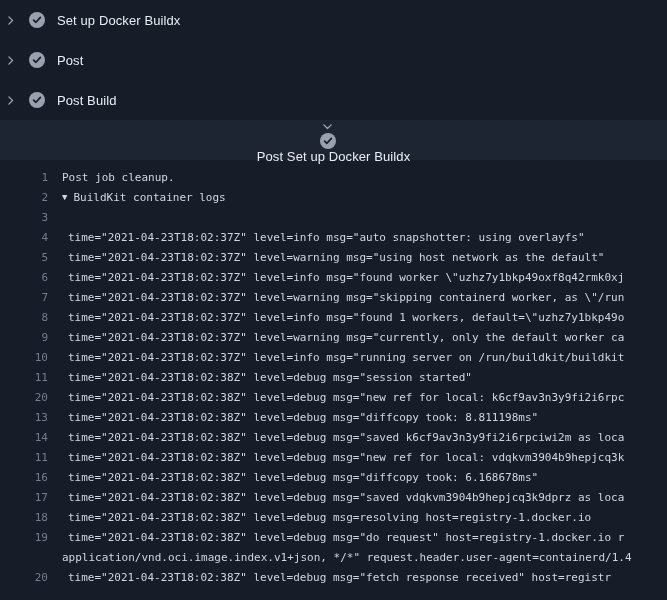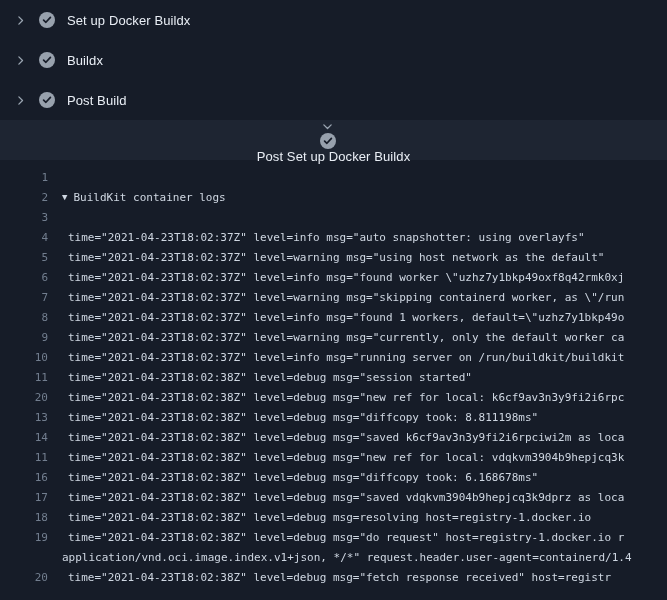--- a/index.html
+++ b/index.html
@@ -13,21 +13,21 @@
     --icon-gray:#98a1ad;
   }
   html,body{margin:0;padding:0;}
   body{
     width:667px;height:600px;overflow:hidden;
     background:var(--page-bg);
     font-family:"Liberation Sans",sans-serif;
   }
   .section-header{
     height:40px;display:flex;align-items:center;
-    padding:0 14px;color:var(--section-label);cursor:pointer;
+    padding:0 4px;color:var(--section-label);cursor:pointer;
   }
   .section-header.expanded{background:var(--active-header-bg);flex-direction:column;}
   .chev{color:var(--chevron);margin-right:12px;flex:none;display:block;}
   .check{margin-right:12px;flex:none;display:block;}
   .section-label{font-size:13px;letter-spacing:.1px;}
   .log{
     padding-top:8px;
     font-family:"DejaVu Sans Mono","Liberation Mono",monospace;
     font-size:11px;
   }
@@ -58,21 +58,21 @@
         <span class="section-label">Set up Docker Buildx</span>
       </div>
       <div class="section-header">
         <svg class="chev" viewBox="0 0 16 16" width="13" height="13">
           <path d="M6 3.5 L10.5 8 L6 12.5" fill="none" stroke="currentColor" stroke-width="1.6" stroke-linecap="round" stroke-linejoin="round"></path>
         </svg>
         <svg class="check" viewBox="0 0 16 16" width="16" height="16">
           <circle cx="8" cy="8" r="8" fill="var(--icon-gray)"></circle>
           <path d="M11.4 5.4 L6.9 10.3 L4.6 8.1" fill="none" stroke="var(--page-bg)" stroke-width="1.7" stroke-linecap="round" stroke-linejoin="round"></path>
         </svg>
-        <span class="section-label">Buildx</span>
+        <span class="section-label">Post</span>
       </div>
       <div class="section-header">
         <svg class="chev" viewBox="0 0 16 16" width="13" height="13">
           <path d="M6 3.5 L10.5 8 L6 12.5" fill="none" stroke="currentColor" stroke-width="1.6" stroke-linecap="round" stroke-linejoin="round"></path>
         </svg>
         <svg class="check" viewBox="0 0 16 16" width="16" height="16">
           <circle cx="8" cy="8" r="8" fill="var(--icon-gray)"></circle>
           <path d="M11.4 5.4 L6.9 10.3 L4.6 8.1" fill="none" stroke="var(--page-bg)" stroke-width="1.7" stroke-linecap="round" stroke-linejoin="round"></path>
         </svg>
         <span class="section-label">Post Build</span>
@@ -84,20 +84,21 @@
         <svg class="check" viewBox="0 0 16 16" width="16" height="16">
           <circle cx="8" cy="8" r="8" fill="var(--icon-gray)"></circle>
           <path d="M11.4 5.4 L6.9 10.3 L4.6 8.1" fill="none" stroke="var(--page-bg)" stroke-width="1.7" stroke-linecap="round" stroke-linejoin="round"></path>
         </svg>
         <span class="section-label">Post Set up Docker Buildx</span>
       </div>
     </div>
   <div id="log" class="log">
       <div class="log-line">
         <span class="ln">1</span>
+        <span class="lt plain">Post job cleanup.</span>
       </div>
       <div class="log-line">
         <span class="ln">2</span>
         <span class="lt group"><span class="caret">▼</span>BuildKit container logs</span>
       </div>
       <div class="log-line">
         <span class="ln">3</span>
       </div>
       <div class="log-line">
         <span class="ln">4</span>

